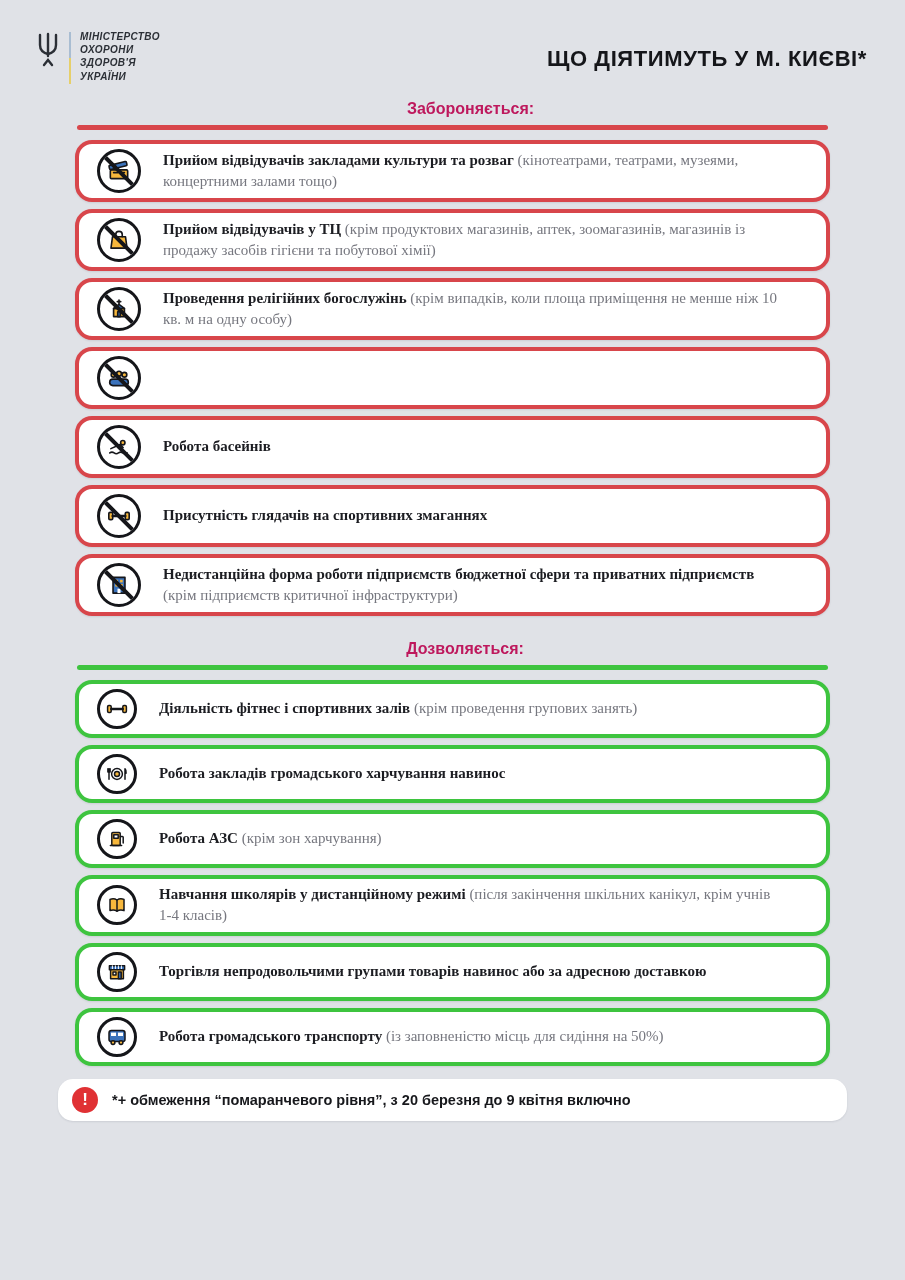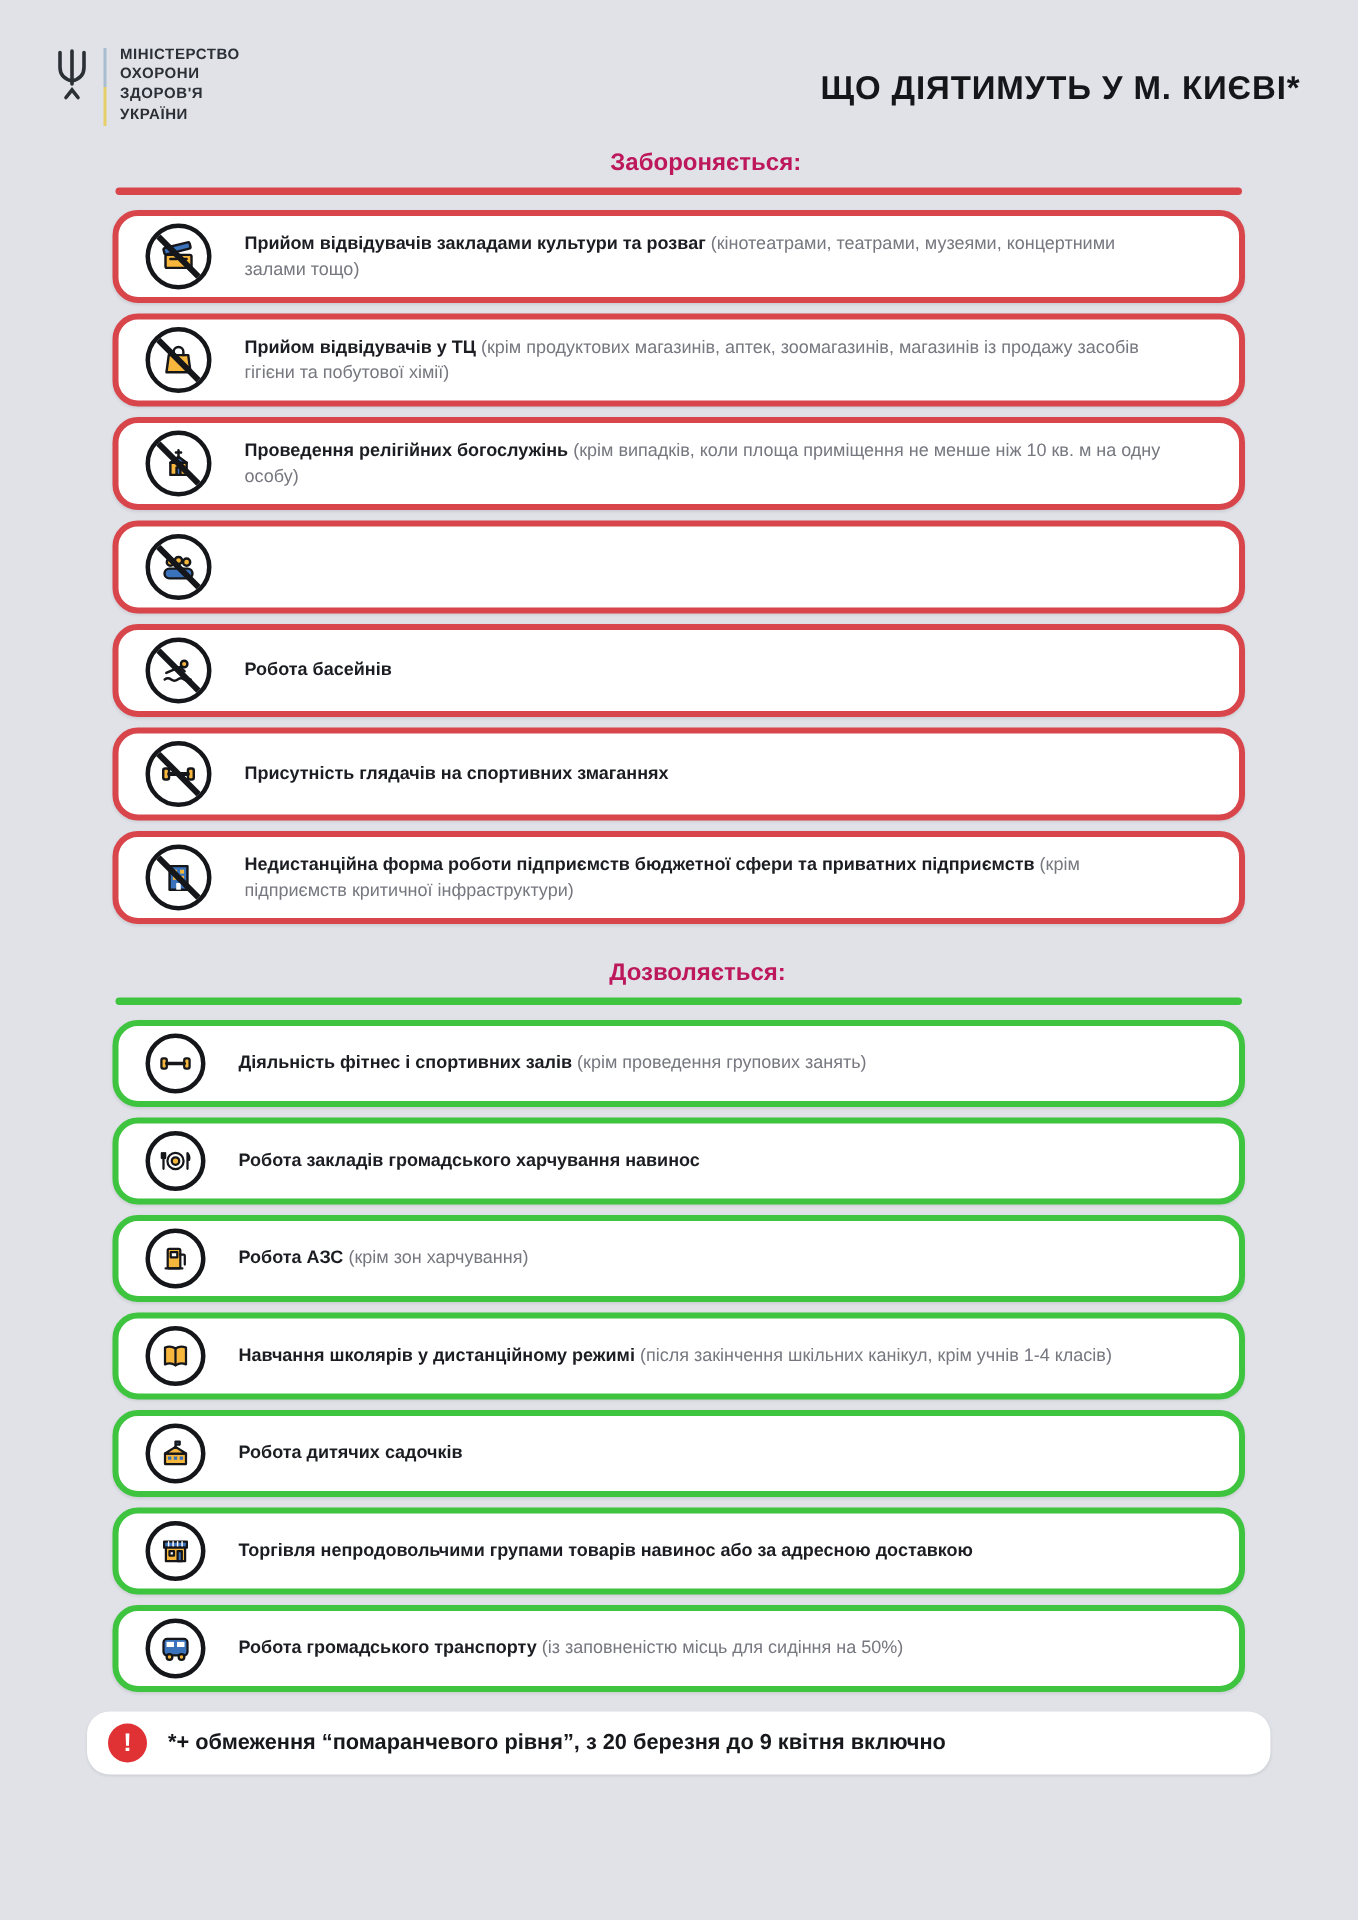--- a/index.html
+++ b/index.html
@@ -7,21 +7,21 @@
     width:905px;height:1280px;overflow:hidden;
     background:#e0e2e7;
     font-family:"Liberation Sans","DejaVu Sans",sans-serif;
     color:#1c1d22;
   }
   
   .header{display:flex;justify-content:space-between;align-items:flex-start;padding:30px 38px 6px 36px;}
   .logo{display:flex;gap:9px;align-items:flex-start;}
   .logo .trident{width:24px;height:36px;margin-top:2px;}
   .logo .divider{width:2px;height:52px;background:linear-gradient(#a9bdd2 50%,#e6cf6a 50%);margin-top:2px;}
-  .logo .logo-text{font-size:10px;font-weight:bold;line-height:1.32;letter-spacing:.4px;color:#2b2f36;}
+  .logo .logo-text{font-size:10px;font-weight:bold;line-height:1.32;letter-spacing:.4px;color:#2b2f36;font-style:italic;}
   .main-title{font-size:22px;font-weight:bold;letter-spacing:.6px;line-height:1.55;color:#15161a;text-align:left;margin-top:12px;}
   
   .sec{margin:0 75px;}
   .sec h2{font-size:16px;font-weight:800;margin:10px 0 7px 36px;color:#be185d;text-align:center;}
   .sec .rule{height:5px;border-radius:3px;margin:0 2px 10px 2px;}
   .sec.prohibited .rule{background:#d8464b;}
   .sec.allowed .rule{background:#3ec43f;}
   .sec.allowed h2{margin-top:24px;margin-left:25px;}
   .card{
     background:#fff;border:4px solid;border-radius:17px;
@@ -33,21 +33,21 @@
   .allowed .card{border-color:#3ec43f;min-height:36px;}
   .icon-wrap{
     position:relative;flex:0 0 auto;border:3px solid #15161a;border-radius:50%;
     background:#fff;display:flex;align-items:center;justify-content:center;overflow:hidden;
   }
   .prohibited .icon-wrap{width:38px;height:38px;}
   .allowed .icon-wrap{width:34px;height:34px;}
   .icon-wrap svg{width:26px;height:26px;}
   .allowed .icon-wrap svg{width:24px;height:24px;}
   .slash{position:absolute;left:-8%;top:45%;width:116%;height:3.5px;background:#15161a;border-radius:2px;transform:rotate(45deg);}
-  .card-text{margin:0;font-size:12px;line-height:1.42;color:#76777f;max-width:620px;}
+  .card-text{margin:0;font-size:15px;line-height:1.42;color:#76777f;max-width:620px;font-family:Liberation Serif, serif;}
   .card-text b{color:#1c1d22;}
   
   .note{
     margin:13px 58px 0 58px;background:#fff;border-radius:15px;
     display:flex;align-items:center;gap:14px;padding:8px 14px;min-height:26px;
     box-shadow:0 1px 2px rgba(30,40,60,.10);
   }
   .excl{flex:0 0 auto;width:26px;height:26px;border-radius:50%;background:#e03134;color:#fff;
     display:flex;align-items:center;justify-content:center;font-weight:bold;font-size:17px;}
   .note-text{font-size:14.5px;font-weight:bold;color:#17181c;}
@@ -214,33 +214,20 @@
   <div class="card">
     <div class="icon-wrap">
           <svg viewBox="0 0 24 24" fill="none" stroke="#15161a" stroke-width="1.5" stroke-linecap="round" stroke-linejoin="round">
             <path d="M12 7 C10 5.6 7 5.5 5 6.4 V17.6 C7 16.7 10 16.8 12 18.2 C14 16.8 17 16.7 19 17.6 V6.4 C17 5.5 14 5.6 12 7 z" fill="#f6b73c"></path>
             <path d="M12 7 V18.2"></path>
           </svg>
         </div>
     <p class="card-text"><b>Навчання школярів у дистанційному режимі</b><span class="rest"> (після закінчення шкільних канікул, крім учнів 1-4 класів)</span></p>
   </div>
 
-  <div class="card">
-    <div class="icon-wrap">
-          <svg viewBox="0 0 24 24" fill="none" stroke="#15161a" stroke-width="1.5" stroke-linecap="round" stroke-linejoin="round">
-            <rect x="5" y="12" width="14" height="7" fill="#f6b73c"></rect>
-            <path d="M5 12 L12 7.6 L19 12 z" fill="#f6b73c"></path>
-            <path d="M12 7.6 V4 h2.8 v2 H12" fill="#3a72bb"></path>
-            <rect x="7" y="14" width="2.2" height="2.2" fill="#3a72bb" stroke="none"></rect>
-            <rect x="10.9" y="14" width="2.2" height="2.2" fill="#3a72bb" stroke="none"></rect>
-            <rect x="14.8" y="14" width="2.2" height="2.2" fill="#3a72bb" stroke="none"></rect>
-          </svg>
-        </div>
-    <p class="card-text"><b>Робота дитячих садочків</b><span class="rest"></span></p>
-  </div>
 
   <div class="card">
     <div class="icon-wrap">
           <svg viewBox="0 0 24 24" fill="none" stroke="#15161a" stroke-width="1.5" stroke-linecap="round" stroke-linejoin="round">
             <rect x="4.4" y="5.8" width="15.2" height="4" fill="#3a72bb"></rect>
             <path d="M7.4 5.8 v4 M10.4 5.8 v4 M13.4 5.8 v4 M16.4 5.8 v4" stroke="#fff" stroke-width="1"></path>
             <rect x="5.6" y="9.8" width="12.8" height="9" fill="#f6b73c"></rect>
             <rect x="8" y="12" width="3" height="3" fill="#fff"></rect>
             <rect x="13.4" y="12" width="2.8" height="6.8" fill="#3a72bb"></rect>
           </svg>

